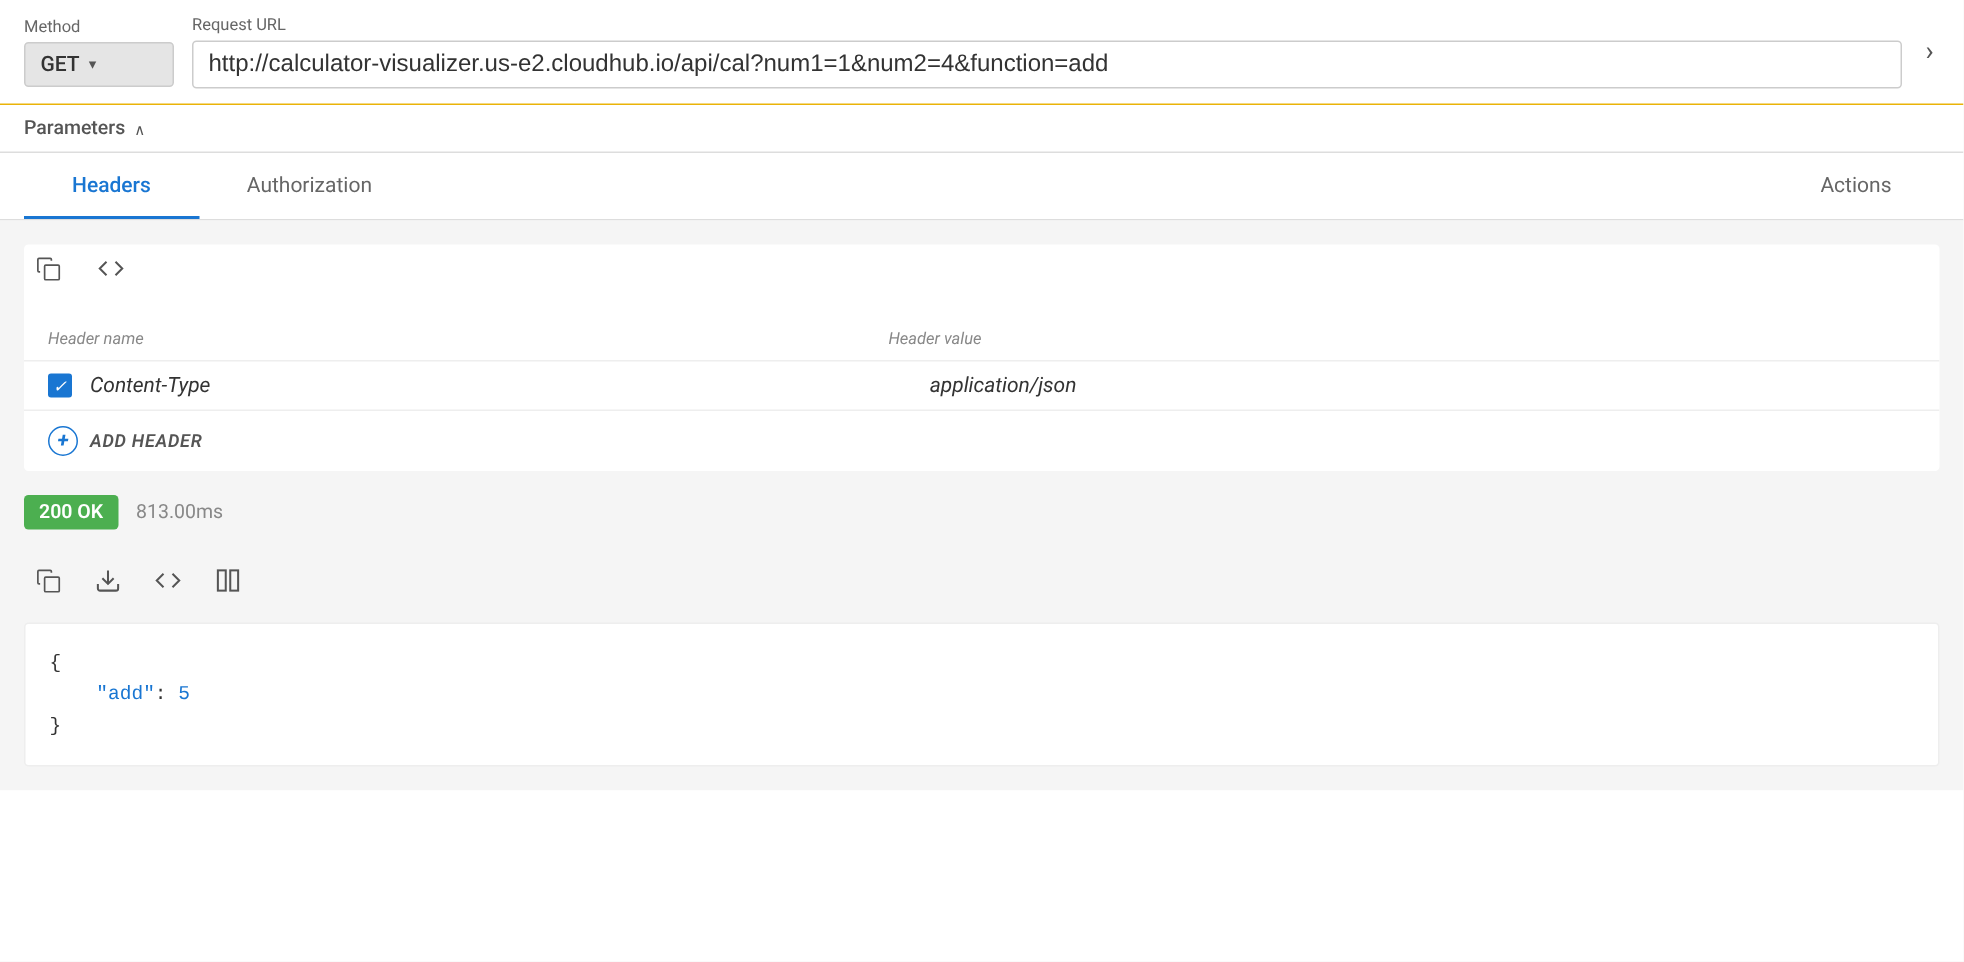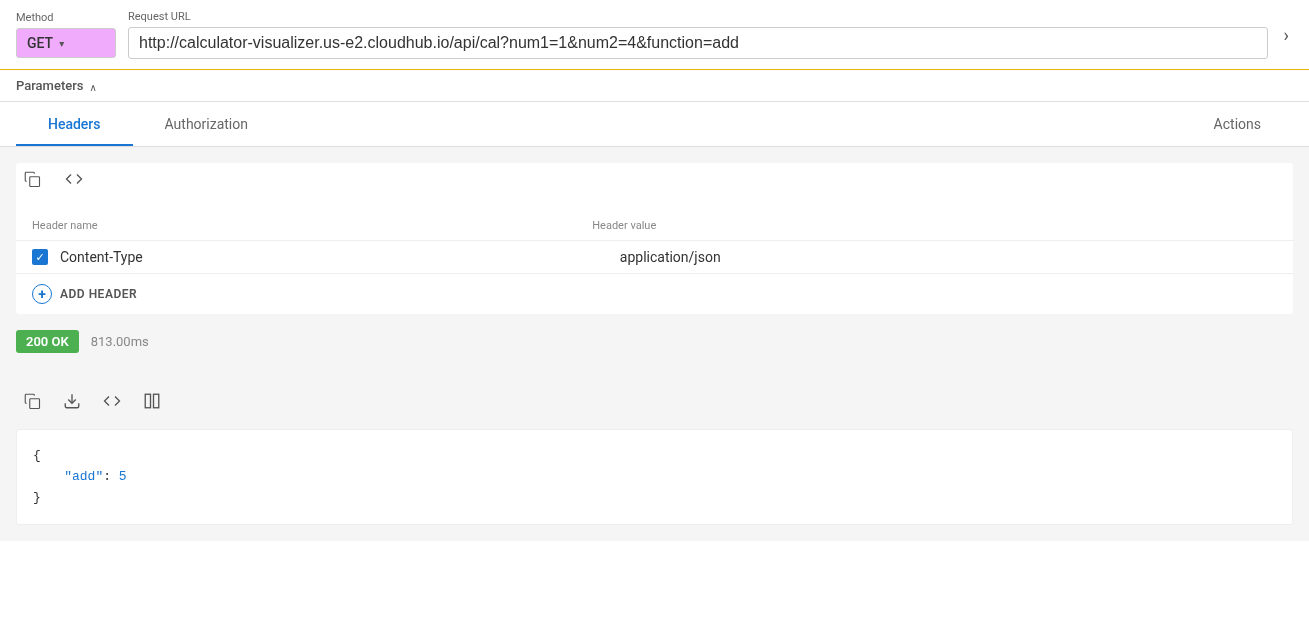--- a/index.html
+++ b/index.html
@@ -31,21 +31,21 @@
       margin-bottom: 4px;
     }
 
     .method-select {
       display: flex;
       align-items: center;
       border: 1px solid #ccc;
       border-radius: 3px;
       padding: 6px 10px;
       cursor: pointer;
-      background: #f0abfc;
+      background: #e5e5e5;
       gap: 6px;
       min-width: 90px;
     }
 
     .method-text {
       font-weight: 500;
       font-size: 14px;
       color: #333;
     }
 
@@ -165,20 +165,21 @@
       font-size: 16px;
       border: none;
       background: transparent;
     }
 
     
     .header-table {
       background: #fff;
       border-radius: 3px;
       overflow: hidden;
+      font-style: italic;
     }
 
     .header-col-labels {
       display: flex;
       padding: 8px 16px;
       gap: 0;
     }
 
     .col-label {
       font-size: 11px;
@@ -261,21 +262,21 @@
 
     
     .response-section {
       margin-top: 16px;
     }
 
     .response-header {
       display: flex;
       align-items: center;
       gap: 12px;
-      margin-bottom: 24px;
+      margin-bottom: 10px;
     }
 
     .status-badge {
       background: #4caf50;
       color: #fff;
       font-size: 13px;
       font-weight: 600;
       padding: 4px 10px;
       border-radius: 3px;
     }

